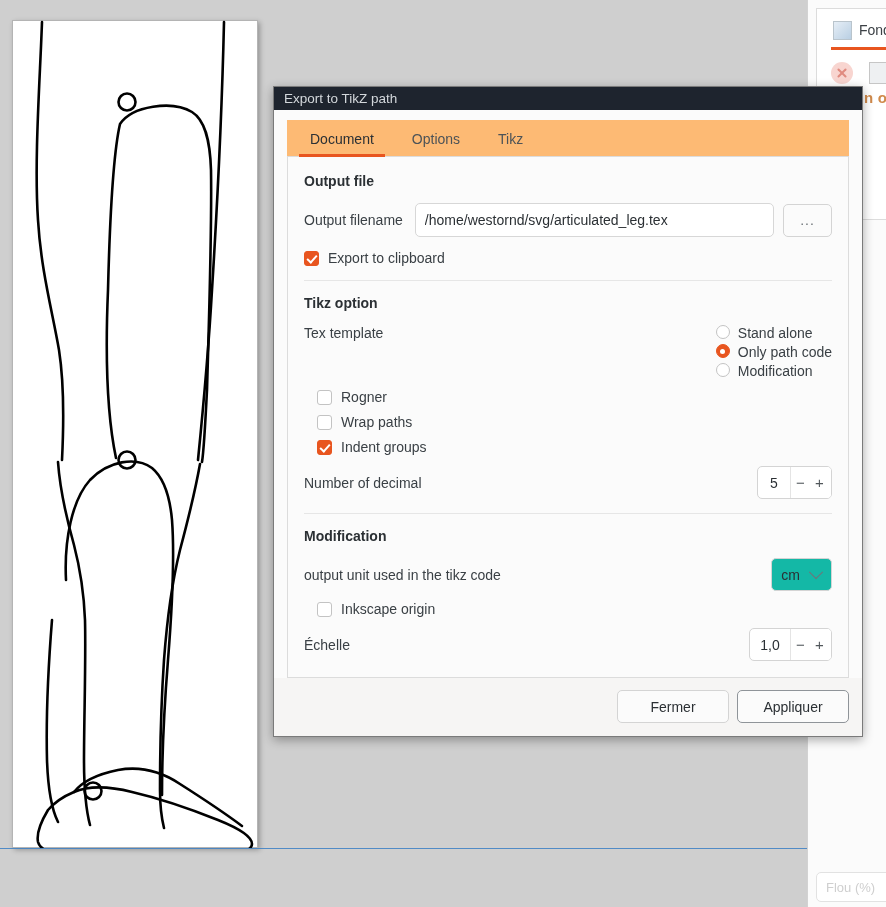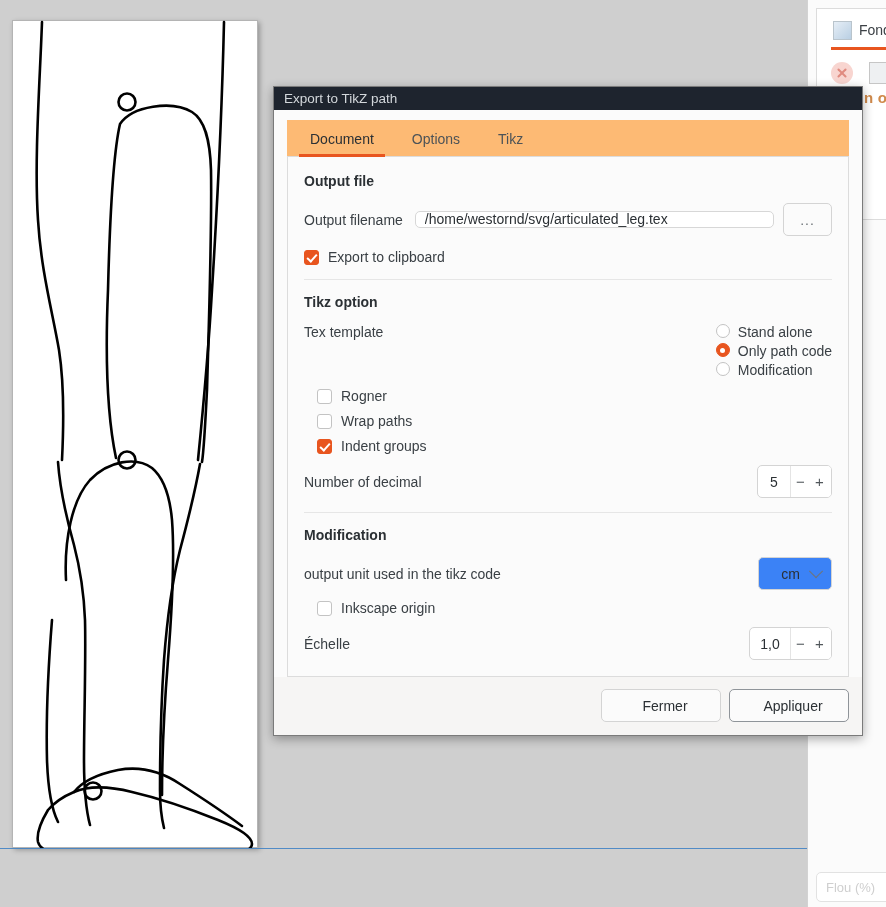--- a/index.html
+++ b/index.html
@@ -63,21 +63,21 @@
 
   h3.section{margin:2px 0 14px 0;font-size:14px;font-weight:bold;color:#2b3034;}
   h3.section.mt{margin-top:14px;}
   .hr{height:1px;background:#e6e6e6;margin:14px 0 0 0;}
 
   .row{display:flex;align-items:center;margin-bottom:13px;}
   .row .label{font-size:14px;color:#3a4045;}
   .spacer{flex:1;}
 
   
-  .textfield{flex:1;height:17px;border:1px solid #d7d7d7;border-radius:5px;background:#fff;
+  .textfield{flex:1;height:34px;border:1px solid #d7d7d7;border-radius:5px;background:#fff;
     font-size:14px;color:#2b3034;padding:4px 9px;box-sizing:border-box;line-height:27px;
     font-family:inherit;outline:none;}
   .browse-btn{width:47px;height:31px;margin-left:9px;border:1px solid #d4d4d4;border-radius:5px;
     background:#fbfbfb;color:#6a7075;font-size:14px;display:flex;align-items:center;justify-content:center;
     letter-spacing:1px;}
 
   
   .chk-row{display:flex;align-items:center;margin-bottom:9px;}
   .chk{width:15px;height:15px;border-radius:3px;border:1px solid #c3c3c3;background:#fff;
     flex:none;margin-right:9px;position:relative;box-sizing:border-box;}
@@ -99,29 +99,29 @@
   
   .spin{display:flex;align-items:stretch;height:31px;border:1px solid #d4d4d4;border-radius:5px;
     background:#fff;overflow:hidden;}
   .spin-val{width:32px;display:flex;align-items:center;justify-content:center;font-size:14px;color:#2b3034;}
   .spin-val.wide{width:40px;}
   .spin-btn{width:19px;display:flex;align-items:center;justify-content:center;font-size:15px;color:#51575b;
     border-left:1px solid #e4e4e4;background:#fff;}
   .spin-btn.plus{border-left:none;padding-right:2px;}
 
   
-  .combo{display:flex;align-items:center;gap:11px;height:31px;padding:0 10px 0 22px;
-    border:1px solid #d4d4d4;border-radius:5px;background:#3b82f6;font-size:14px;color:#2b3034;}
+  .combo{display:flex;align-items:center;gap:11px;height:31px;padding:0 10px 0 9px;
+    border:1px solid #d4d4d4;border-radius:5px;background:#14b8a6;font-size:14px;color:#2b3034;}
   .chev{width:9px;height:9px;border:solid #6f757a;border-width:0 1.6px 1.6px 0;
     transform:rotate(45deg) translate(-2px,-2px);}
 
   
   #actions{display:flex;justify-content:flex-end;gap:8px;padding:12px 13px 13px 13px;background:#f6f5f4;}
   .btn{min-width:110px;height:31px;border:1px solid #d4d4d4;border-radius:5px;background:#fbfbfb;
-    display:flex;align-items:center;justify-content:center;font-size:14px;color:#2b3034;padding-left:8px;}
+    display:flex;align-items:center;justify-content:center;font-size:14px;color:#2b3034;}
   .btn.focused{border-color:#8f9499;}
 </style>
 </head>
 <body>
 
 <div id="canvas-area">
   <div id="page-sheet"></div>
   <svg id="page-svg" viewBox="0 0 246 828">
     <g fill="none" stroke="#000" stroke-width="2.6" stroke-linecap="round" stroke-linejoin="round">
 

